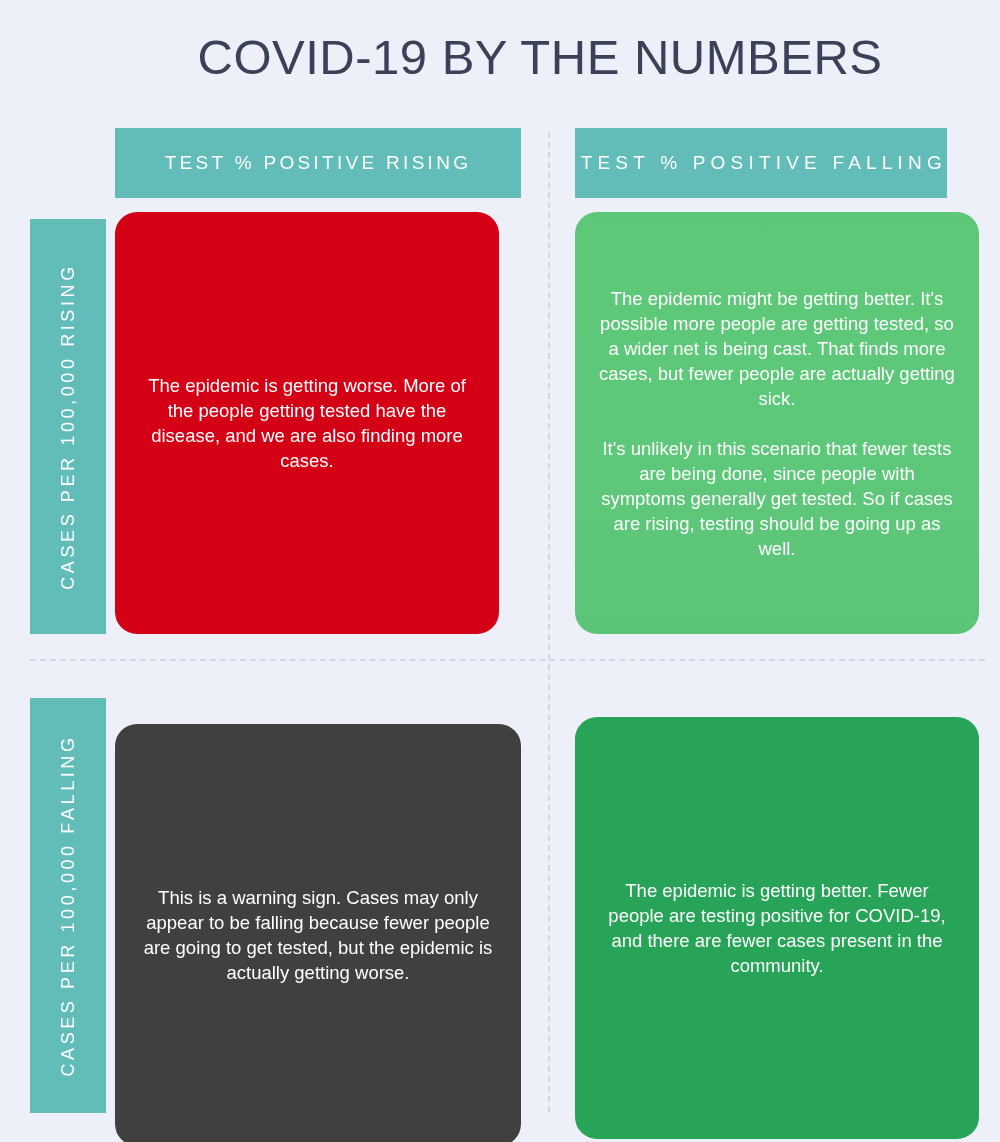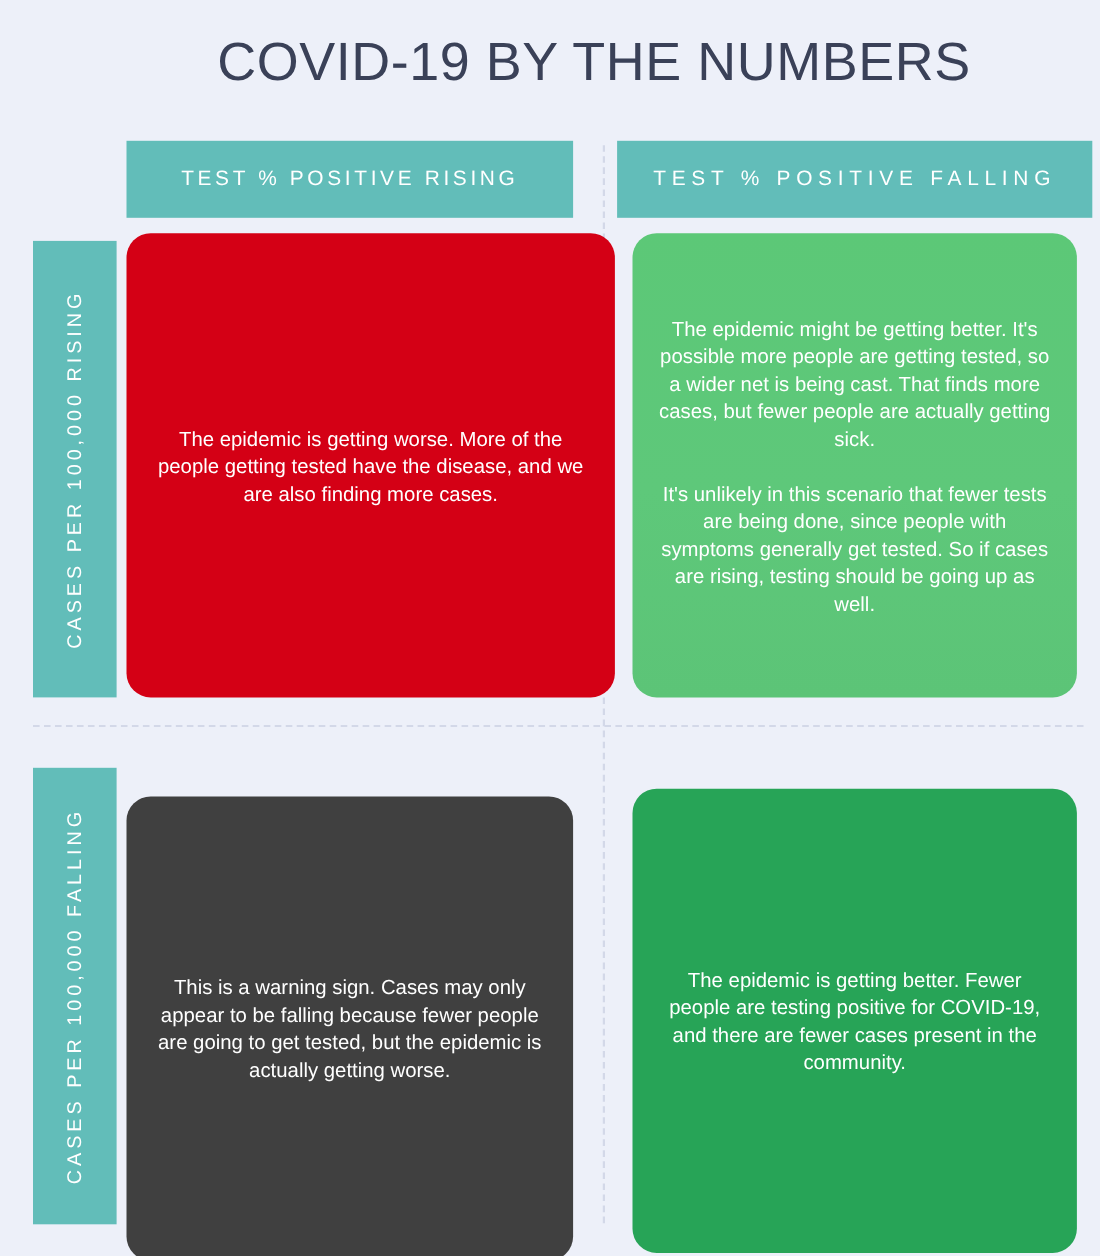--- a/index.html
+++ b/index.html
@@ -65,22 +65,23 @@
     font-size: 19px;
     font-weight: 400;
   }
   #col-header-rising {
     left: 115px;
     width: 406px;
   }
   #col-header-rising span { letter-spacing: 3.3px; }
 
   #col-header-falling {
-    left: 561px;
-    width: 432px;
+    left: 575px;
+    width: 372px;
+    justify-content: flex-end;
   }
   #col-header-falling span { letter-spacing: 5.2px; }
 
   
   .row-header {
     position: absolute;
     left: 30px;
     width: 76px;
     background: #62bdb9;
     display: flex;
@@ -118,21 +119,21 @@
     font-size: 18.5px;
     line-height: 25px;
     text-align: center;
     font-weight: 400;
   }
   .quadrant p + p { margin-top: 25px; }
 
   #quadrant-rising-rising {
     left: 115px;
     top: 212px;
-    width: 444px;
+    width: 384px;
     height: 422px;
     background: #d40015;
   }
   #quadrant-rising-falling {
     left: 575px;
     top: 212px;
     width: 404px;
     height: 422px;
     background: linear-gradient(180deg, #5cc877 0%, #5ec87a 55%, #5cc477 100%);
     align-items: center;

